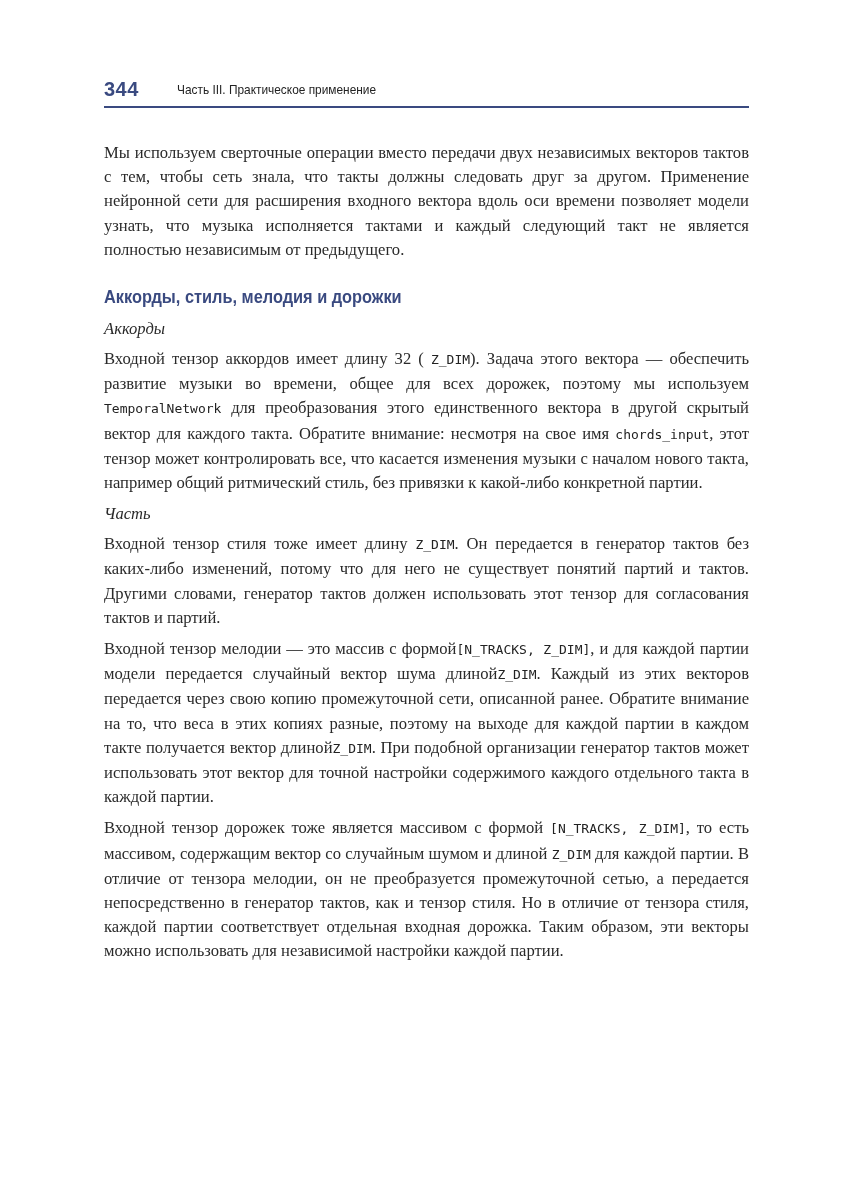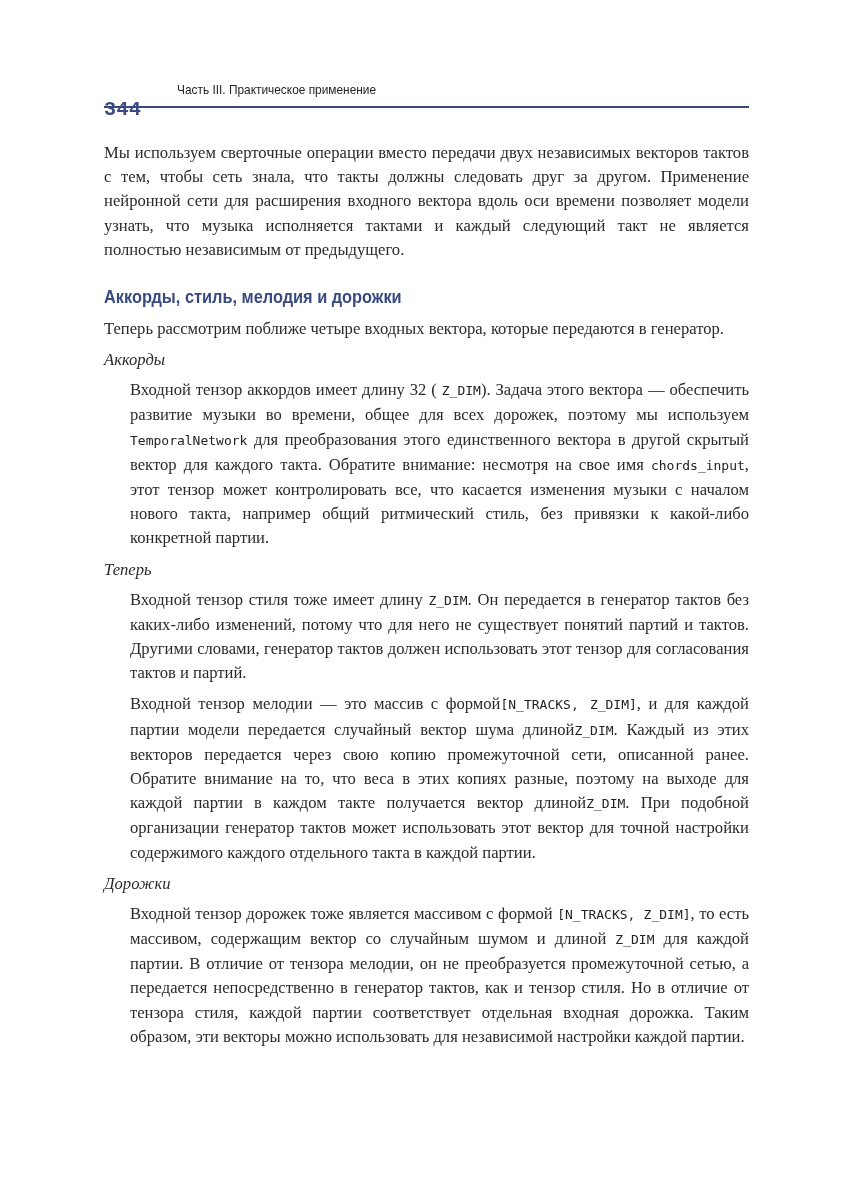--- a/index.html
+++ b/index.html
@@ -1,54 +1,52 @@
 <!DOCTYPE html>
 <html><head>
 <meta charset="utf-8">
 <style>
   html, body { margin: 0; padding: 0; }
   body {
     width: 849px; height: 1200px; background: #ffffff; position: relative; overflow: hidden;
     font-family: "Liberation Serif", "DejaVu Serif", serif; color: #2a2a2a;
   }
   .header { position: absolute; left: 104px; top: 78px; width: 645px; height: 30px; }
-  .page-num { position: absolute; left: 0; top: 0; font-family: Liberation Mono, monospace; font-weight: bold; font-size: 20px; color: #3a4a80; letter-spacing: 0.5px; margin-top: 20px; }
+  .page-num { position: absolute; left: 0; top: 0; font-family: Liberation Sans, sans-serif; font-weight: bold; font-size: 20px; color: #3a4a80; letter-spacing: 0.5px; }
   .running-title { position: absolute; left: 73px; top: 4px; font-family: "Liberation Sans", "DejaVu Sans", sans-serif; font-size: 13.5px; color: #222; transform: scaleX(0.88); transform-origin: left center; white-space: nowrap; }
   .header-rule { position: absolute; left: 104px; top: 106px; width: 645px; height: 2px; background: #3a4a80; }
   .content { position: absolute; left: 104px; top: 141px; width: 645px; }
   p { margin: 0; font-size: 16.6px; line-height: 24.2px; text-align: justify; }
   .p-intro { margin-bottom: 21px; }
   h2 { margin: 0 0 6px 0; font-family: "Liberation Sans", "DejaVu Sans", sans-serif; font-weight: bold; font-size: 19px; color: #3a4a80; transform: scaleX(0.86); transform-origin: left center; white-space: nowrap; line-height: 28px; }
   .p-lead { margin-bottom: 7px; }
   .term { font-style: italic; font-size: 16.6px; line-height: 24px; margin: 0 0 6px 0; }
-  .def { margin-left: 26px; margin-bottom: 7px; }
+  .def { margin-bottom: 7px; }
   code { font-family: "DejaVu Sans Mono", "Liberation Mono", monospace; font-size: 13px; color: #222; }
 </style>
 </head>
 <body>
 
 <div class="header">
   <span class="page-num">344</span>
   <span class="running-title">Часть III. Практическое применение</span>
 </div>
 <div class="header-rule"></div>
 
 <div class="content">
   <p class="p-intro">Мы используем сверточные операции вместо передачи двух независимых векторов тактов с тем, чтобы сеть знала, что такты должны следовать друг за другом. Применение нейронной сети для расширения входного вектора вдоль оси времени позволяет модели узнать, что музыка исполняется тактами и каждый следующий такт не является полностью независимым от предыдущего.</p>
   <h2>Аккорды, стиль, мелодия и дорожки</h2>
-  <p class="p-lead">Теперь рассмотрим поближе четыре входных вектора, которые передаются в генератор.</p>
 
   <div>
     <div class="term">Аккорды</div>
     <p class="def">Входной тензор аккордов имеет длину 32 ( <code>Z_DIM</code>). Задача этого вектора — обеспечить развитие музыки во времени, общее для всех дорожек, поэтому мы используем <code>TemporalNetwork</code> для преобразования этого единственного вектора в другой скрытый вектор для каждого такта. Обратите внимание: несмотря на свое имя <code>chords_input</code>, этот тензор может контролировать все, что касается изменения музыки с началом нового такта, например общий ритмический стиль, без привязки к какой-либо конкретной партии.</p>
   </div>
   <div>
-    <div class="term">Теперь</div>
+    <div class="term">Часть</div>
     <p class="def">Входной тензор стиля тоже имеет длину <code>Z_DIM</code>. Он передается в генератор тактов без каких-либо изменений, потому что для него не существует понятий партий и тактов. Другими словами, генератор тактов должен использовать этот тензор для согласования тактов и партий.</p>
   </div>
   <div>
     <p class="def">Входной тензор мелодии — это массив с формой<code>[N_TRACKS, Z_DIM]</code>, и для каждой партии модели передается случайный вектор шума длиной<code>Z_DIM</code>. Каждый из этих векторов передается через свою копию промежуточной сети, описанной ранее. Обратите внимание на то, что веса в этих копиях разные, поэтому на выходе для каждой партии в каждом такте получается вектор длиной<code>Z_DIM</code>. При подобной организации генератор тактов может использовать этот вектор для точной настройки содержимого каждого отдельного такта в каждой партии.</p>
   </div>
   <div>
-    <div class="term">Дорожки</div>
     <p class="def">Входной тензор дорожек тоже является массивом с формой <code>[N_TRACKS, Z_DIM]</code>, то есть массивом, содержащим вектор со случайным шумом и длиной <code>Z_DIM</code> для каждой партии. В отличие от тензора мелодии, он не преобразуется промежуточной сетью, а передается непосредственно в генератор тактов, как и тензор стиля. Но в отличие от тензора стиля, каждой партии соответствует отдельная входная дорожка. Таким образом, эти векторы можно использовать для независимой настройки каждой партии.</p>
   </div>
 </div>
 
 </body></html>

